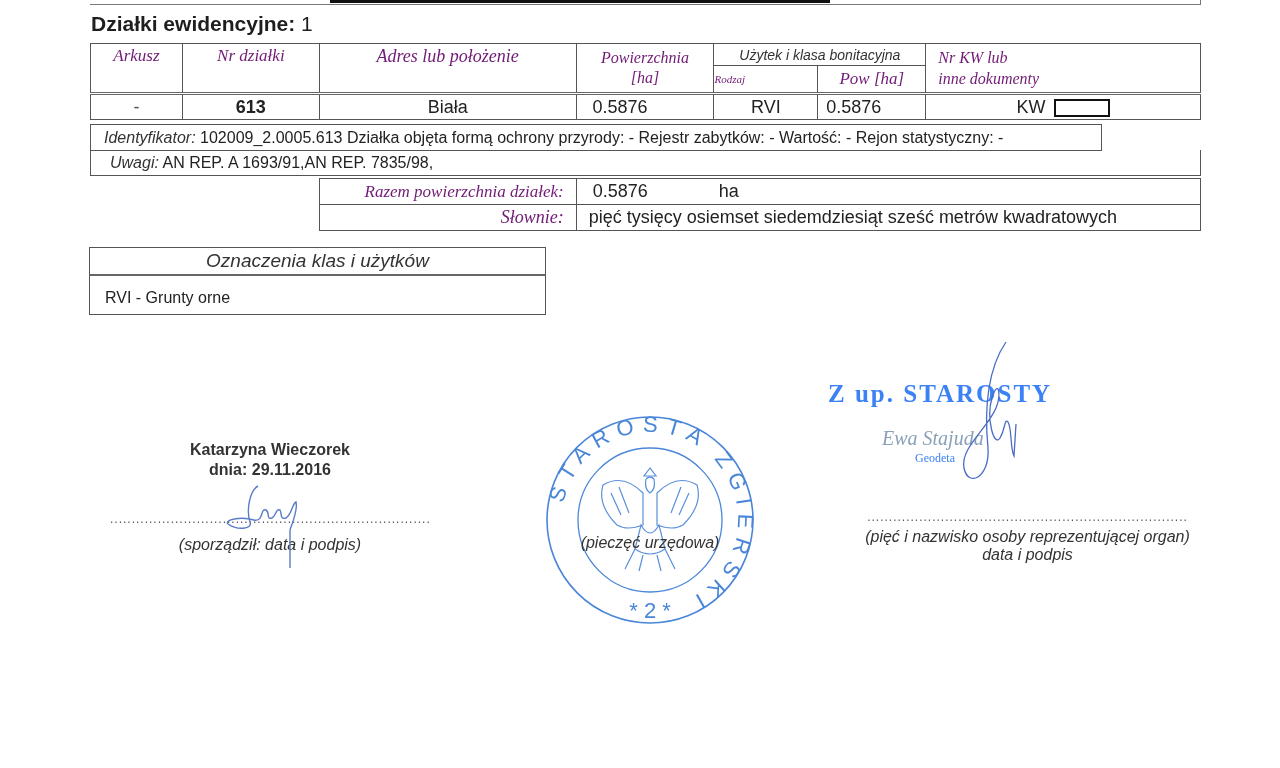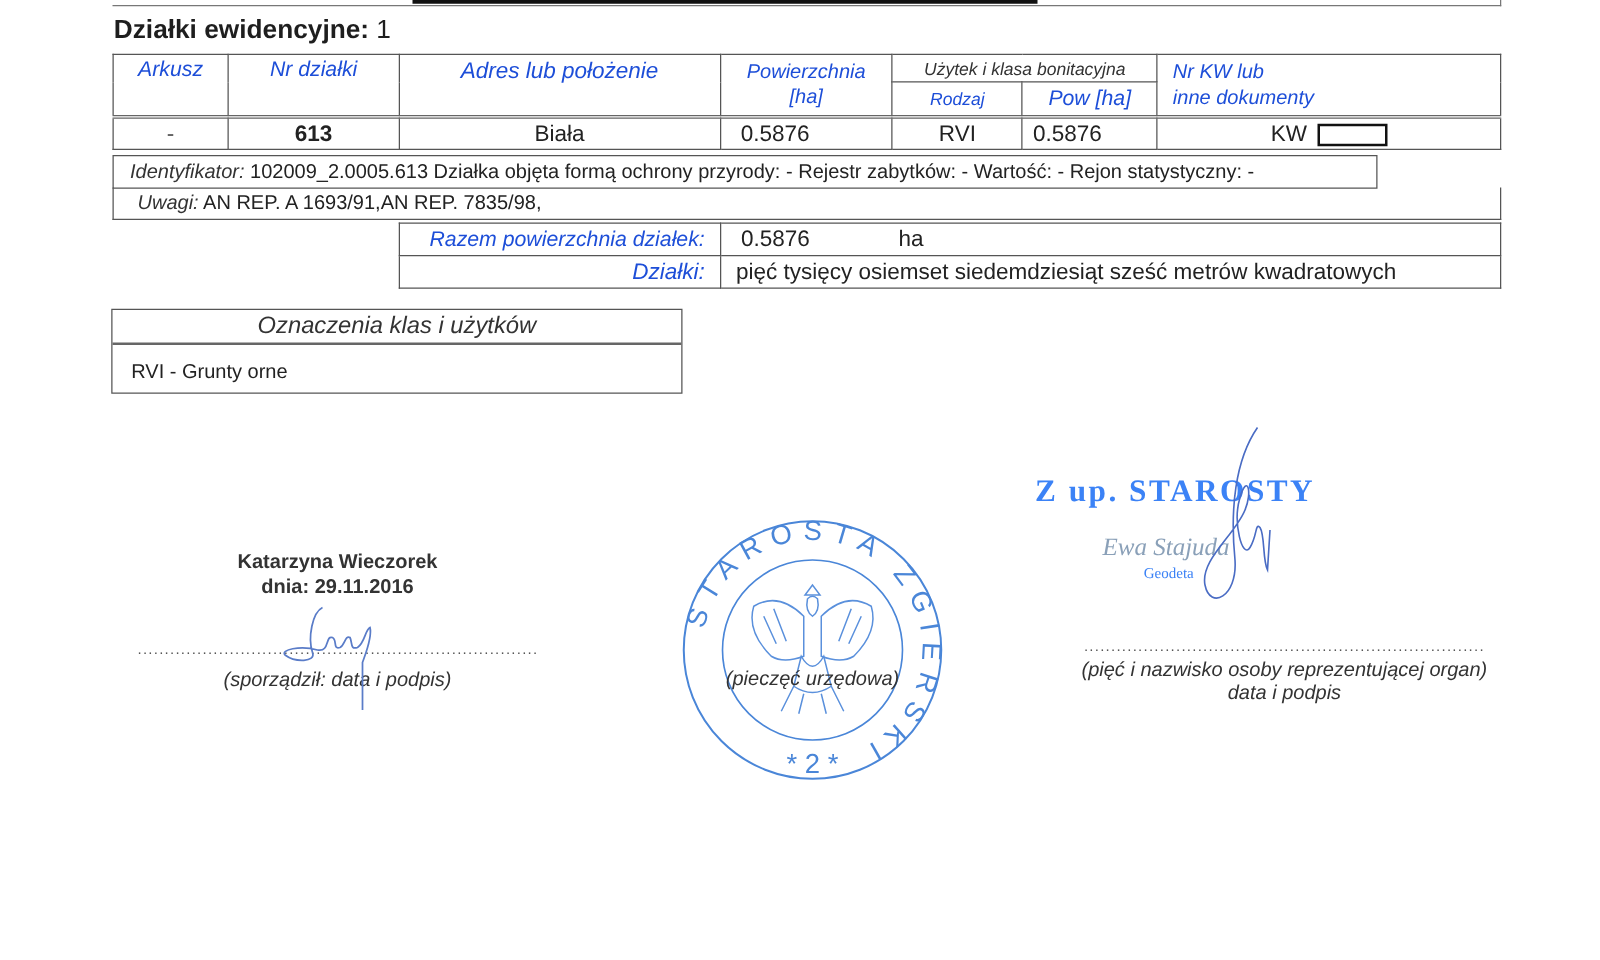--- a/index.html
+++ b/index.html
@@ -9,21 +9,21 @@
     font-family:"Liberation Sans", sans-serif;
   }
   .abs { position:absolute; }
   .topline { left:90px; top:0; width:1110px; height:4px; border-bottom:1px solid #777; border-right:1px solid #777; }
   .topbar { left:330px; top:0; width:500px; height:3px; background:#111; }
   .section-title { left:91px; top:12px; font-size:21px; }
   .section-title b { font-weight:bold; }
   .grid { border-collapse:collapse; position:absolute; }
   .grid td { border:1px solid #555; padding:0; vertical-align:middle; }
   .it { font-style:italic; }
-  .hdr { font-size:17px; font-style:italic; color:#1d4ed8; }
+  .hdr { font-size:17px; font-style:italic; color:#701a75;font-family:Liberation Serif, serif; }
   .cell { font-size:18px; color:#222; }
   .small { font-size:14px; font-style:italic; color:#333; }
   .line-row { position:absolute; border:1px solid #555; font-size:16px; color:#222; box-sizing:border-box; }
   .kwbox { display:inline-block; width:52px; height:14px; border:2px solid #111; vertical-align:middle; margin-left:8px; }
   .legend { left:89px; top:247px; width:457px; height:68px; border:1px solid #555; box-sizing:border-box; }
   .legend .lh { height:26px; border-bottom:2px solid #666; text-align:center; font-size:19px; font-style:italic; color:#333; line-height:26px; }
   .legend .lb { padding:13px 0 0 15px; font-size:16px; color:#222; }
   .sig-left { left:110px; top:440px; width:320px; text-align:center; font-size:16px; font-weight:bold; color:#333; line-height:20px; }
   .dots { letter-spacing:1px; color:#555; font-size:12px; white-space:nowrap; overflow:hidden; }
   .caption { font-size:16px; font-style:italic; color:#333; }
@@ -63,21 +63,21 @@
       <div>Powierzchnia</div>
       <div>[ha]</div>
     </td>
     <td colspan="2" class="small" style="text-align:center;">Użytek i klasa bonitacyjna</td>
     <td rowspan="2" class="hdr" style="padding-left:12px; font-size:16px; line-height:21px;">
       <div>Nr KW lub</div>
       <div>inne dokumenty</div>
     </td>
   </tr>
   <tr style="height:28px">
-    <td class="hdr" style="text-align:center; font-size:14px;">Rodzaj</td>
+    <td class="hdr" style="text-align:left; font-size:11px;">Rodzaj</td>
     <td class="hdr" style="text-align:center; font-size:17px;">Pow [ha]</td>
   </tr>
   <tr style="height:26px; border-top:3px double #666;">
     <td class="cell" style="text-align:center; color:#555;">-</td>
     <td class="cell" style="text-align:center; font-weight:bold;">613</td>
     <td class="cell" style="text-align:center;">Biała</td>
     <td class="cell" style="padding-left:16px;">0.5876</td>
     <td class="cell" style="text-align:center;">RVI</td>
     <td class="cell" style="padding-left:8px;">0.5876</td>
     <td class="cell" style="text-align:center;">
@@ -103,21 +103,21 @@
     </colgroup>
   <tbody>
       <tr style="height:26px">
     <td class="hdr" style="text-align:right; padding-right:12px; font-size:17px;">Razem powierzchnia działek:</td>
     <td class="cell" style="padding-left:16px;">
       <span>0.5876</span>
       <span style="margin-left:66px;">ha</span>
     </td>
   </tr>
   <tr style="height:26px">
-    <td class="hdr" style="text-align:right; padding-right:12px; font-size:18px;">Działki:</td>
+    <td class="hdr" style="text-align:right; padding-right:12px; font-size:18px;">Słownie:</td>
     <td class="cell" style="padding-left:12px;">pięć tysięcy osiemset siedemdziesiąt sześć metrów kwadratowych</td>
   </tr>
 </tbody>
   </table>
 
 <div class="abs legend">
   <div class="lh">Oznaczenia klas i użytków</div>
   <div class="lb">RVI - Grunty orne</div>
 </div>
 

